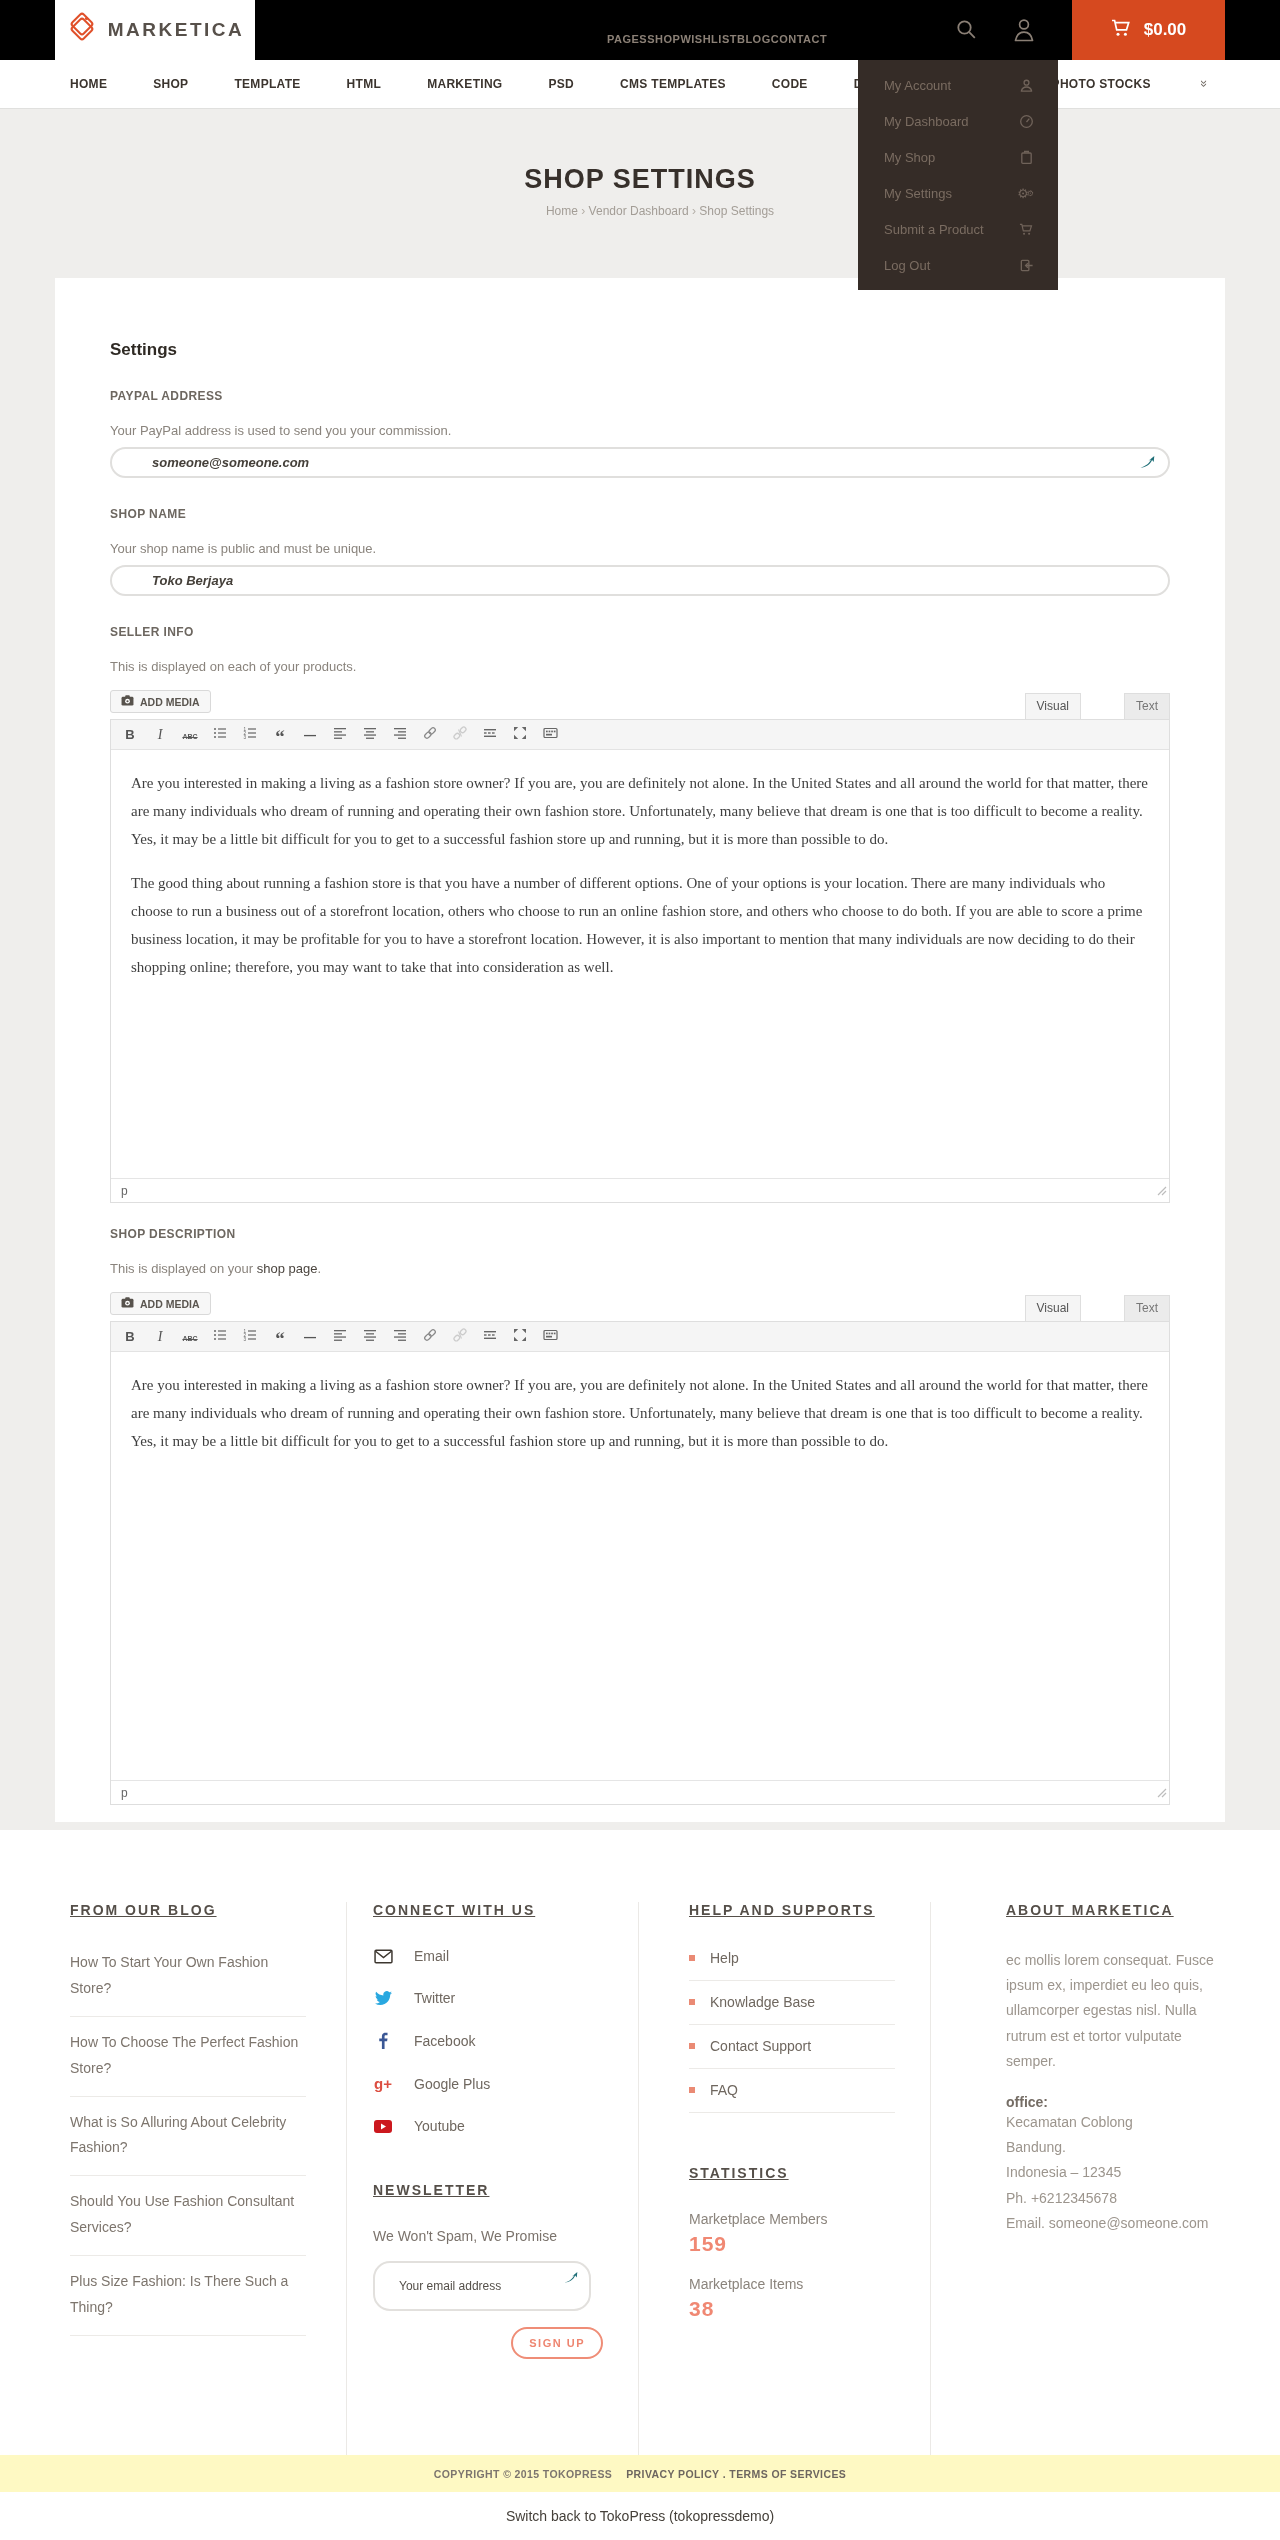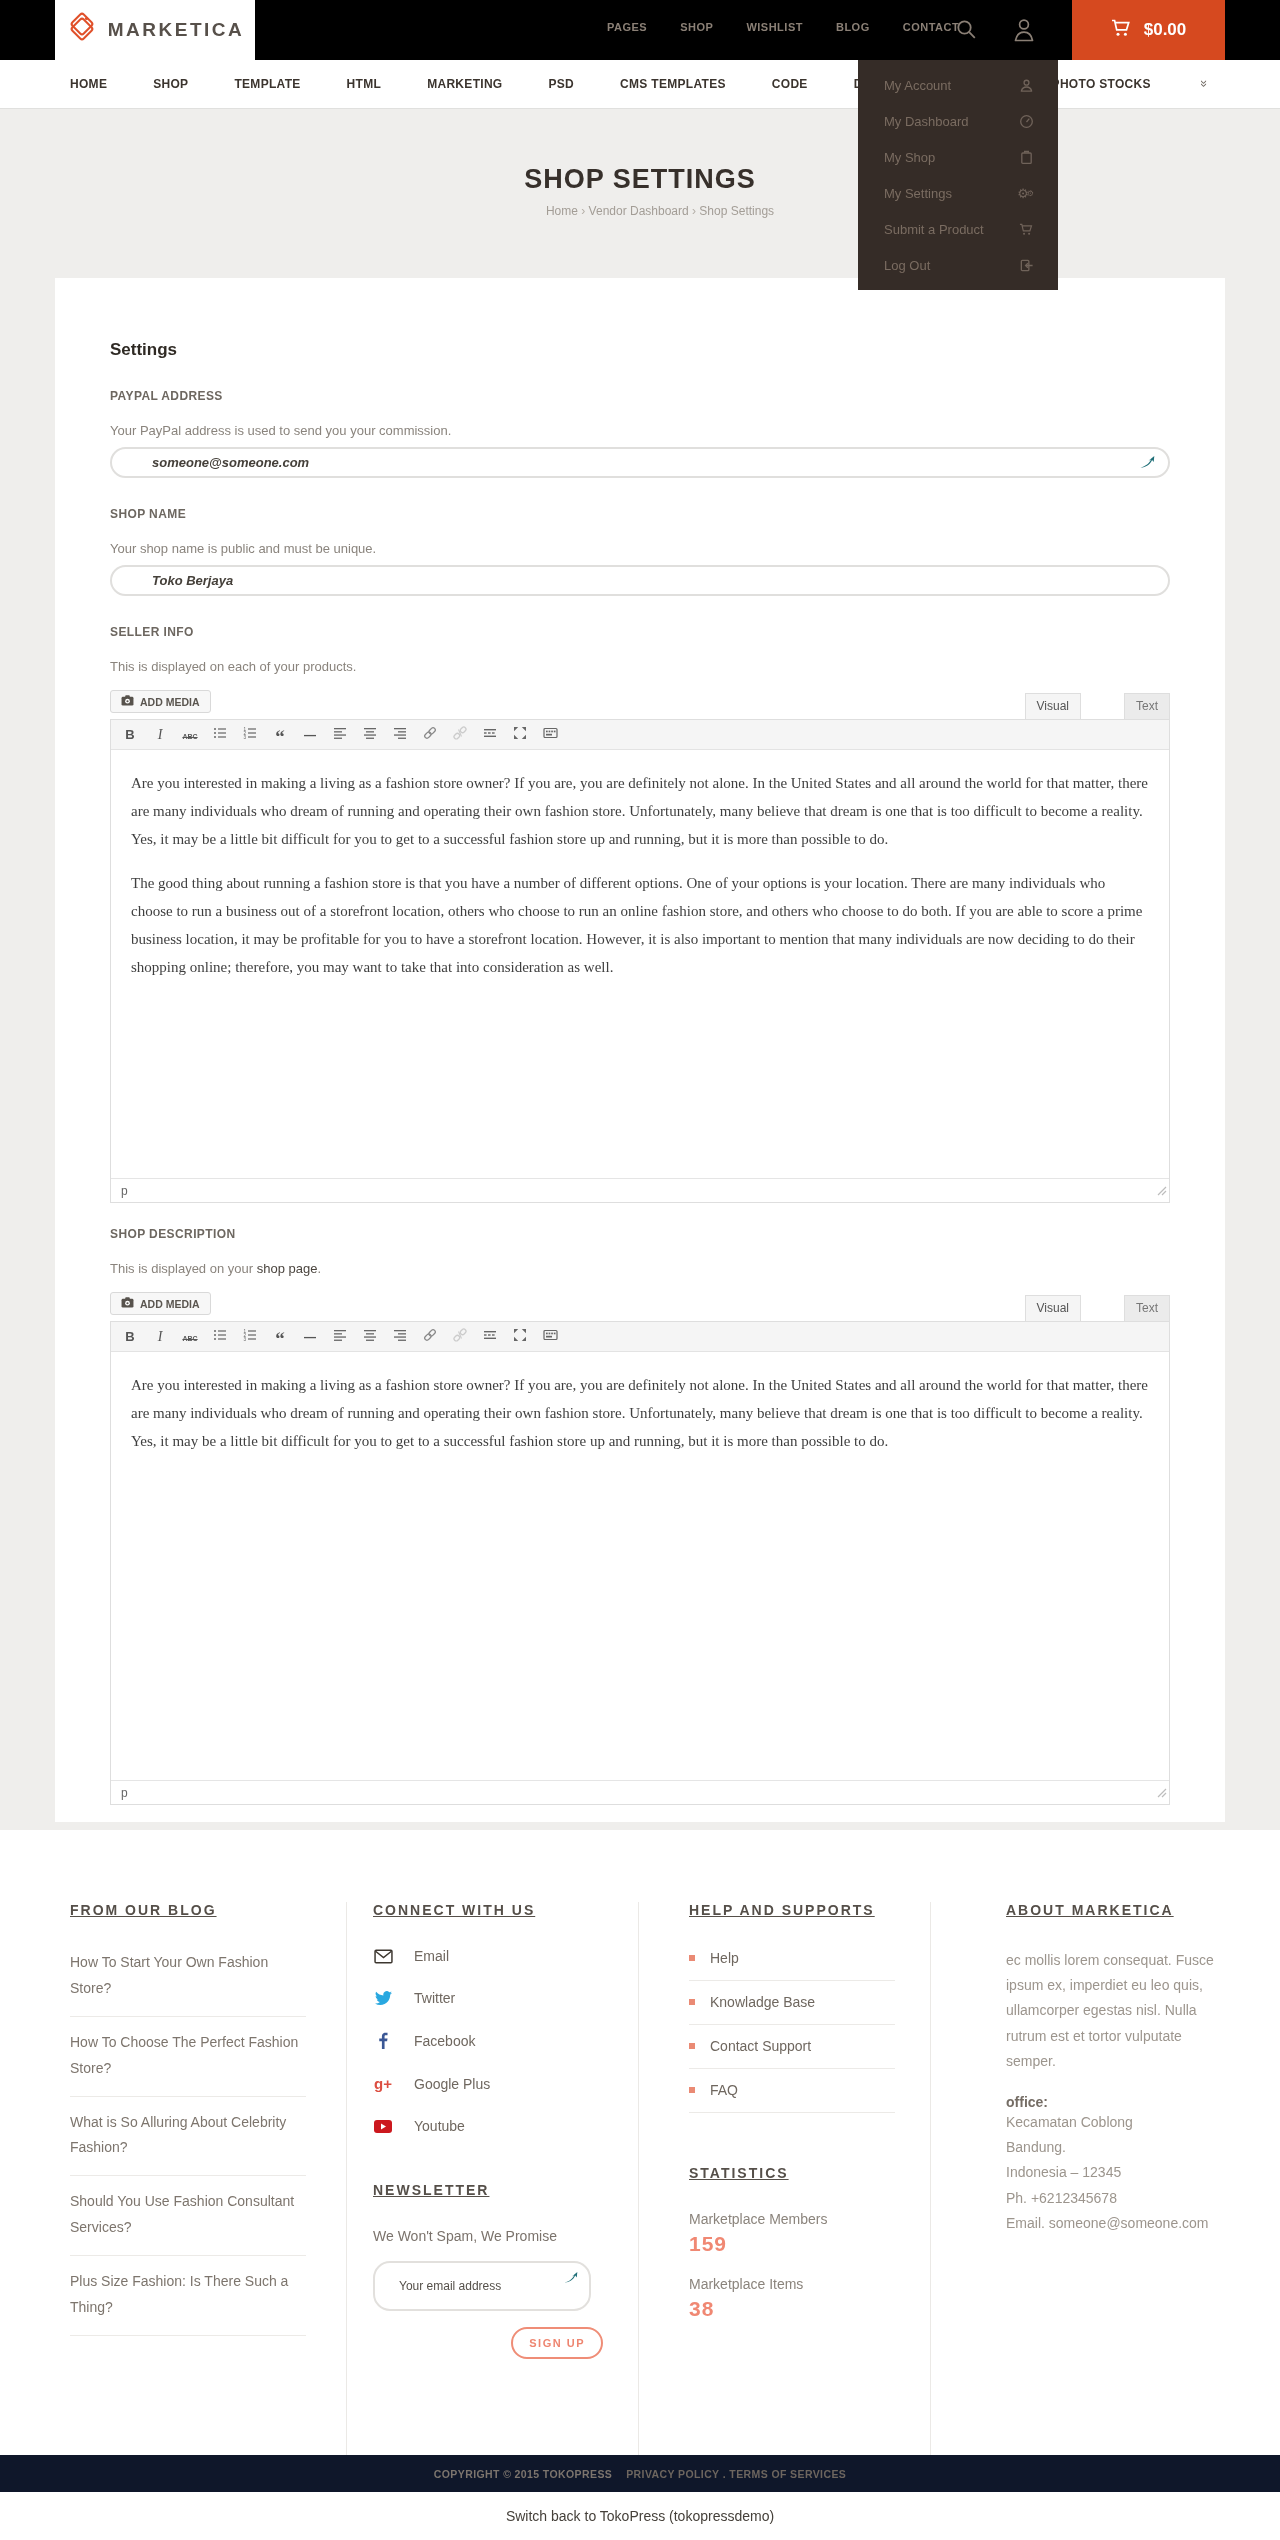--- a/index.html
+++ b/index.html
@@ -8,21 +8,21 @@
     font-family: "Liberation Sans", sans-serif;
     background:#efeeec;
     color:#3b342e;
     position:relative;
   }
   
   .topbar { position:relative; height:60px; background:#000000;padding-left:44px; }
   .logo-box { position:absolute; left:55px; top:0; width:200px; height:60px; background:#fff;
               display:flex; align-items:center; justify-content:center; gap:10px; }
   .logo-text { font-size:19px; font-weight:bold; letter-spacing:2.5px; color:#57504a; }
-  .top-nav { position:absolute; left:607px; top:4px; height:46px; display:flex; align-items:center; gap:33px; }
+  .top-nav { position:absolute; left:607px; top:16px; height:46px; display:flex; align-items:center; }
   .top-nav .tn-item { font-size:11px; font-weight:bold; letter-spacing:.5px; color:#8b8076; cursor:pointer; }
   .hdr-icon { position:absolute; top:18px; cursor:pointer; }
   .hdr-search { left:955px; }
   .hdr-user { left:1012px; top:17px; }
   .cart-block { position:absolute; left:1072px; top:0; width:153px; height:60px; background:#d6491f;
                 display:flex; align-items:center; justify-content:center; gap:11px; cursor:pointer; }
   .cart-total { color:#fff; font-size:17px; font-weight:bold; }
   
   .menubar { position:relative; height:48px; background:#fff; display:flex; align-items:center; gap:46px;
              padding-left:70px; box-shadow:0 1px 0 rgba(0,0,0,.06); }
@@ -114,21 +114,21 @@
   .help-item:first-of-type { padding-top:2px; }
   .help-item .h-label { font-size:14px; color:#6f675f; }
   .sq-bullet { width:6px; height:6px; background:#ea8a74; display:inline-block; }
   .stats-head { margin-top:52px; }
   .stat-label { font-size:14px; color:#8b847c; margin-top:20px; }
   .stat-value { font-size:21px; font-weight:bold; color:#f08873; margin-top:5px; letter-spacing:1px; }
   .about-text { font-size:14px; color:#9c958d; line-height:1.8; }
   .office-label { font-size:14px; font-weight:bold; color:#756d65; margin-top:20px; }
   .office-line { font-size:14px; color:#9c958d; line-height:1.8; }
   
-  .copy-bar { height:37px; background:#0f172a; display:flex; align-items:center; justify-content:center;
+  .copy-bar { height:37px; background:#fef9c3; display:flex; align-items:center; justify-content:center;
               gap:14px; font-size:10.5px; font-weight:bold; letter-spacing:.4px; color:#7c756e; }
   .copy-links { cursor:pointer; color:#6d665f; }
   .admin-bar { height:48px; background:#fff; display:flex; align-items:center; justify-content:center; }
   .admin-bar span { font-size:14px; color:#45403a; cursor:pointer; }
 </style>
 </head>
 <body>
 
 <header class="topbar">
   <div class="logo-box">

